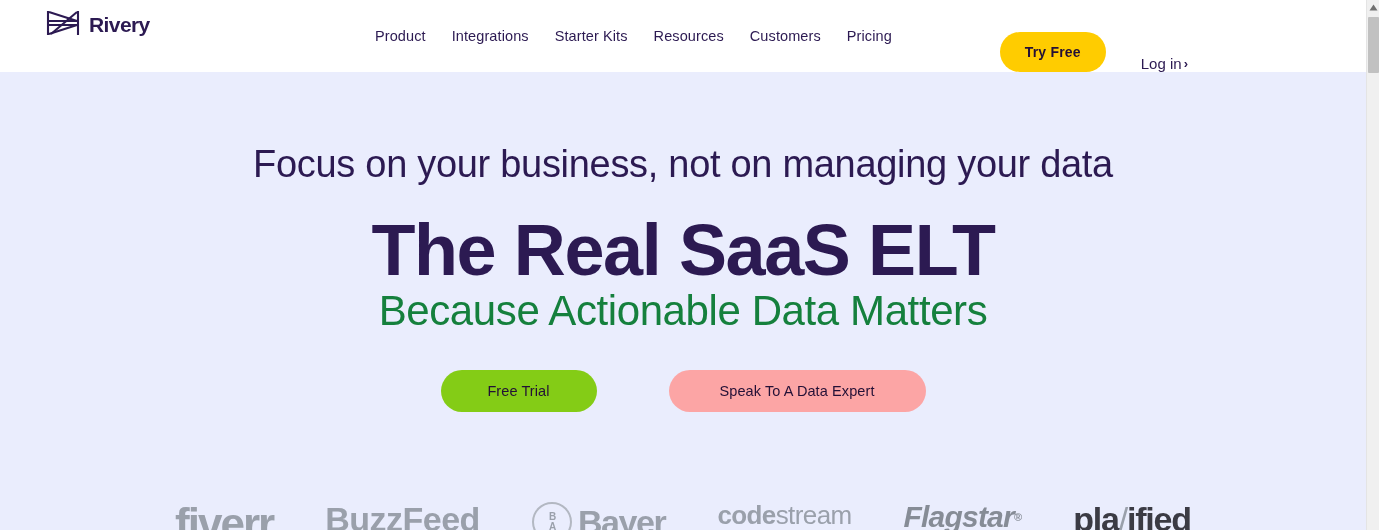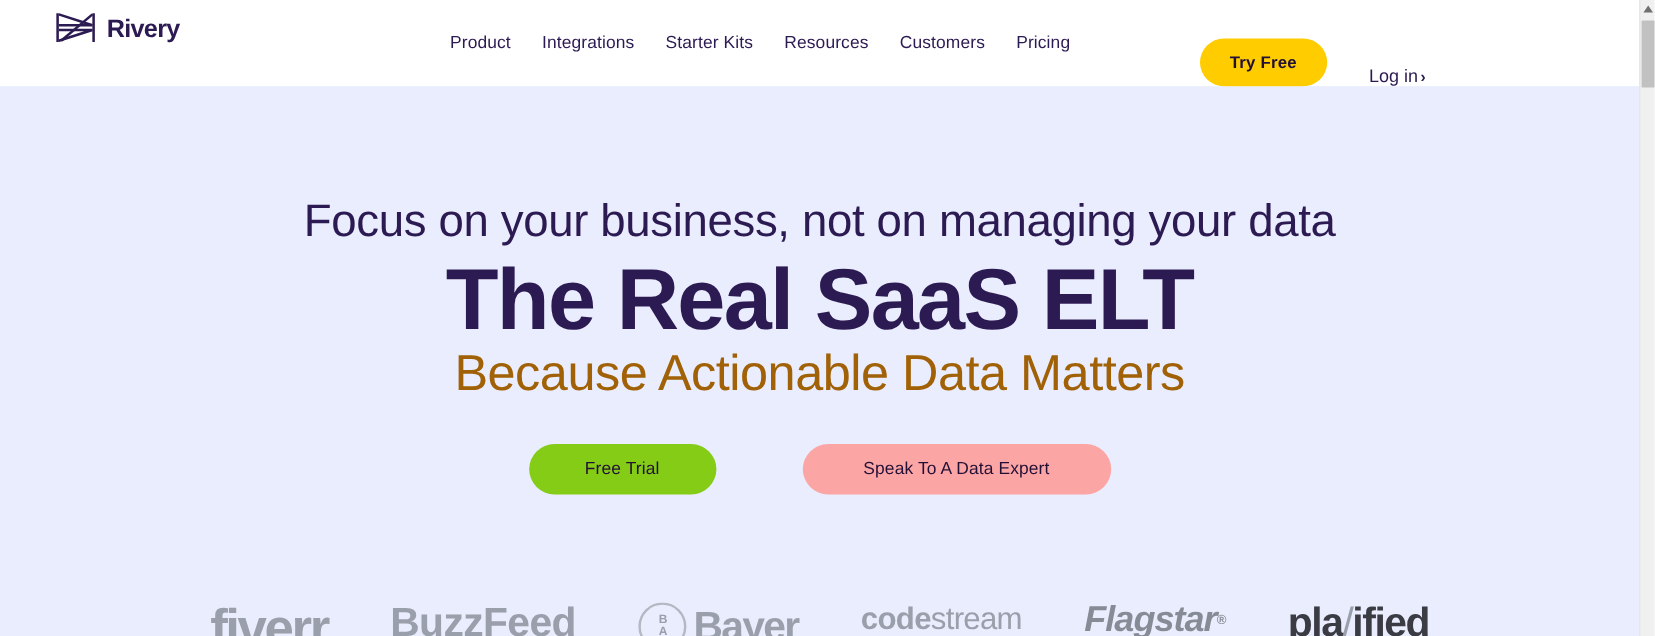--- a/index.html
+++ b/index.html
@@ -123,38 +123,37 @@
     text-align: center;
   }
   .hero-eyebrow {
     position: absolute;
     left: 0; top: 71px;
     width: 100%;
     font-size: 38px;
     color: #2c1a52;
     font-weight: normal;
     letter-spacing: -0.3px;
-    margin-top: 21px;
   }
   .hero-title {
     position: absolute;
     left: 0; top: 141px;
     width: 100%;
     font-size: 72px;
     font-weight: bold;
     color: #2c1a52;
     letter-spacing: -1.4px;
     line-height: 1.05;
   }
   .hero-subtitle {
     position: absolute;
     left: 0; top: 215px;
     width: 100%;
     font-size: 42px;
-    color: #a16207;
+    color: #15803d;
     font-weight: normal;
     letter-spacing: -0.4px;
   }
 
   .hero-ctas {
     position: absolute;
     left: 0; top: 298px;
     width: 100%;
     display: flex;
     justify-content: center;

